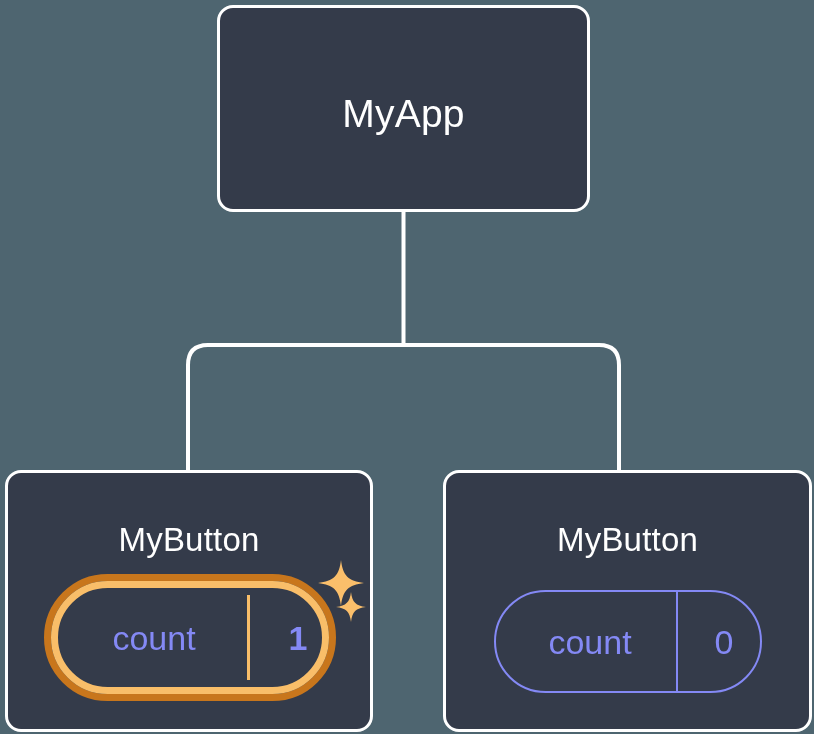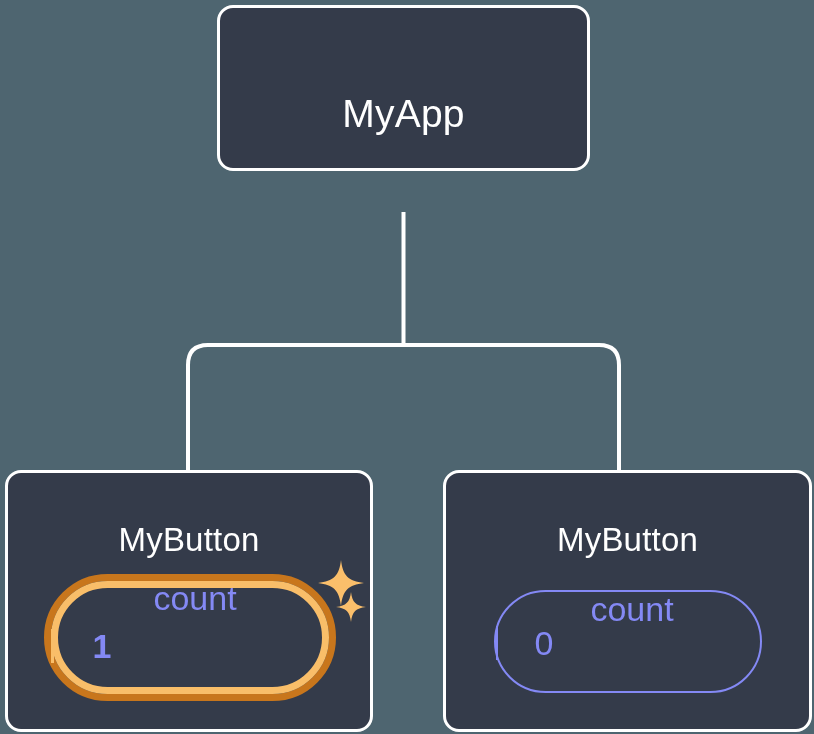--- a/index.html
+++ b/index.html
@@ -46,21 +46,21 @@
     color: #ffffff;
     font-weight: 400;
     letter-spacing: 0.2px;
     white-space: nowrap;
   }
 
   #card-root {
     left: 217px;
     top: 5px;
     width: 373px;
-    height: 166px;
+    height: 207px;
   }
   #card-root .card-title {
     top: 84px;
     font-size: 39px;
   }
 
   #card-child-left {
     left: 5px;
     top: 470px;
     width: 368px;
@@ -77,21 +77,20 @@
     font-size: 33px;
     text-align: center;
   }
 
   
   .pill {
     position: absolute;
     box-sizing: border-box;
     display: flex;
     align-items: center;
-    flex-direction: column;
   }
 
   
   .pill-plain {
     border: 2px solid #8489f5;
     border-radius: 999px;
     background: transparent;
   }
   .pill-plain .pill-key,
   .pill-plain .pill-val {

